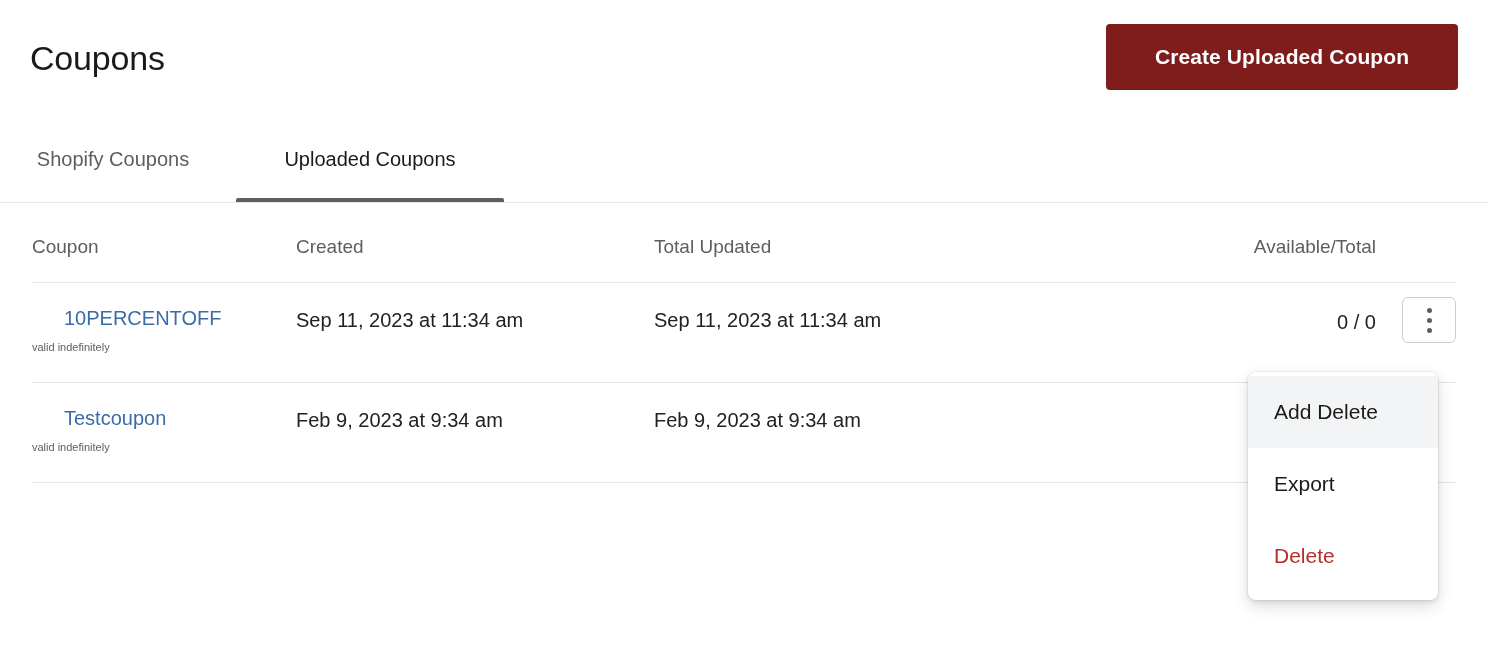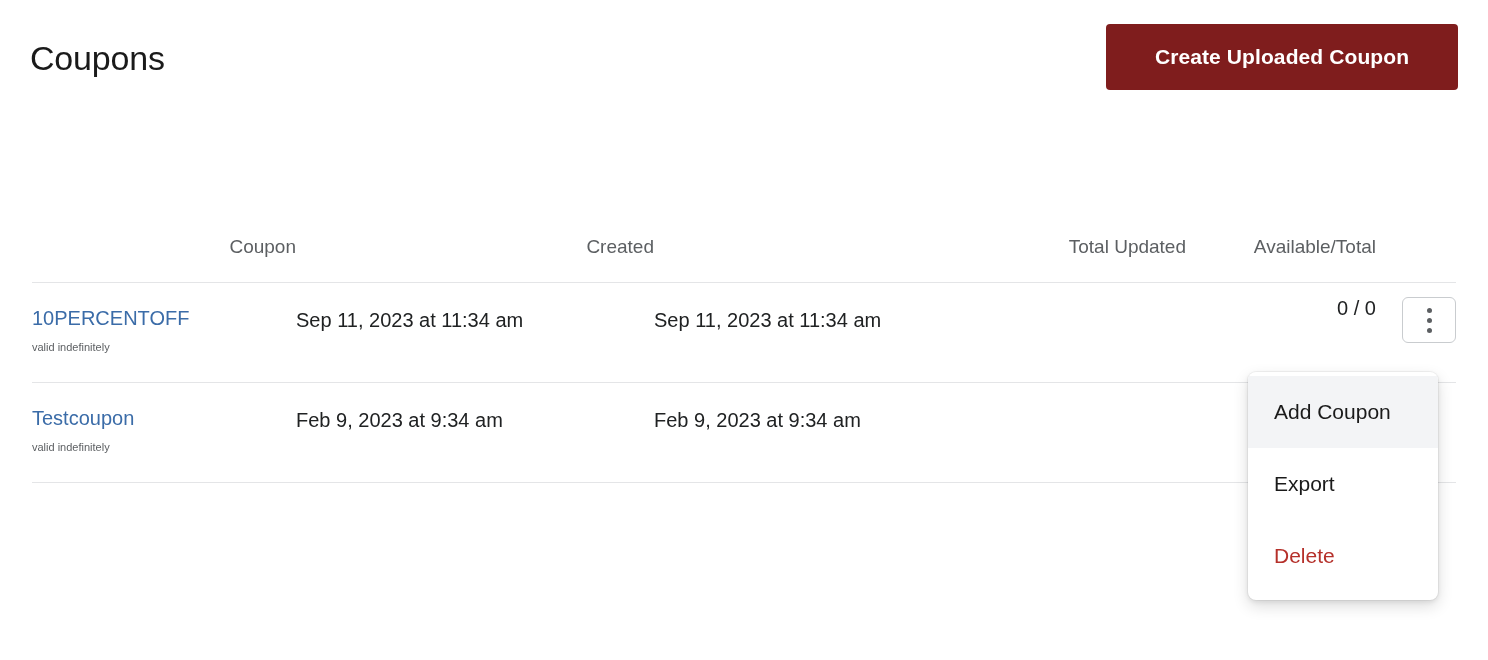--- a/index.html
+++ b/index.html
@@ -95,51 +95,52 @@
     left: 32px;
     top: 236px;
     width: 1424px;
   }
   .tbl {
     width: 1424px;
     border-collapse: collapse;
     table-layout: fixed;
   }
   .tbl th {
-    text-align: right;
+    text-align: left;
     font-size: 19px;
     font-weight: 400;
     color: #5c5f62;
     padding: 0 0 24px 0;
     border-bottom: 1px solid #e4e5e7;
     vertical-align: bottom;
   }
   .tbl td {
     font-size: 20px;
     color: #202223;
     padding: 22px 0 22px 0;
     border-bottom: 1px solid #e4e5e7;
     vertical-align: top;
   }
   .col-coupon   { width: 264px; }
   .col-created  { width: 358px; }
   .col-updated  { width: 532px; }
   .col-avail    { width: 190px; text-align: right; }
   .col-actions  { width: 80px; }
   .tbl th.col-avail { text-align: right; padding-right: 0; }
-  .tbl td.col-avail { padding-top: 12px; }
+  .tbl td.col-avail { padding-top: 26px; }
   .tbl td.col-actions { text-align: right; padding-top: 14px; padding-bottom: 14px; }
 
   .coupon-link {
     display: block;
     font-size: 20px;
     color: #3b6ca8;
     text-decoration: none;
     line-height: 26px;
     cursor: pointer;
+    margin-left: 32px;
   }
   .coupon-sub {
     display: block;
     font-size: 11px;
     color: #5c5f62;
     line-height: 26px;
     margin-top: 3px;
   }
   .cell-date { line-height: 26px; padding-top: 2px; }
   .cell-avail { line-height: 26px; color: #202223; }
@@ -195,20 +196,24 @@
 </head>
 <body>
 
 <div class="page">
 
   <div class="page-header">
     <h1 class="page-title">Coupons</h1>
     <button class="primary-button">Create Uploaded Coupon</button>
   </div>
 
+  <div class="tab-bar">
+    <button class="tab tab-0">Shopify Coupons</button>
+    <button class="tab tab-1 active">Uploaded Coupons</button>
+  </div>
 
   <div class="table-wrap">
     <table class="tbl">
       <thead>
         <tr>
           <th class="col-coupon">Coupon</th>
           <th class="col-created">Created</th>
           <th class="col-updated">Total Updated</th>
           <th class="col-avail">Available/Total</th>
           <th class="col-actions"></th>
@@ -252,18 +257,18 @@
             <span class="cell-avail"></span>
           </td>
           <td class="col-actions"></td>
         </tr>
       </tbody>
     </table>
 
   </div>
 
   <div class="dropdown">
-    <div class="menu-item hovered">Add Coupon</div>
+    <div class="menu-item hovered">Add Delete</div>
     <div class="menu-item">Export</div>
     <div class="menu-item danger">Delete</div>
   </div>
 
 </div>
 
 </body></html>

